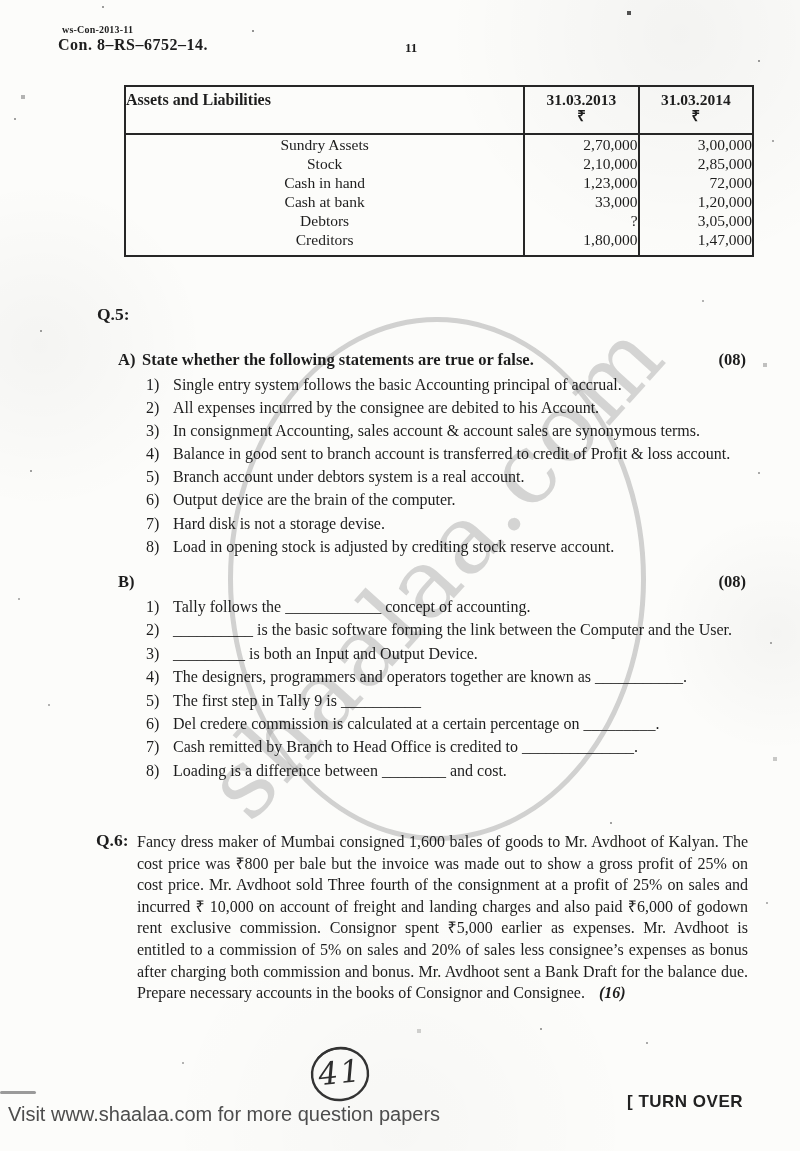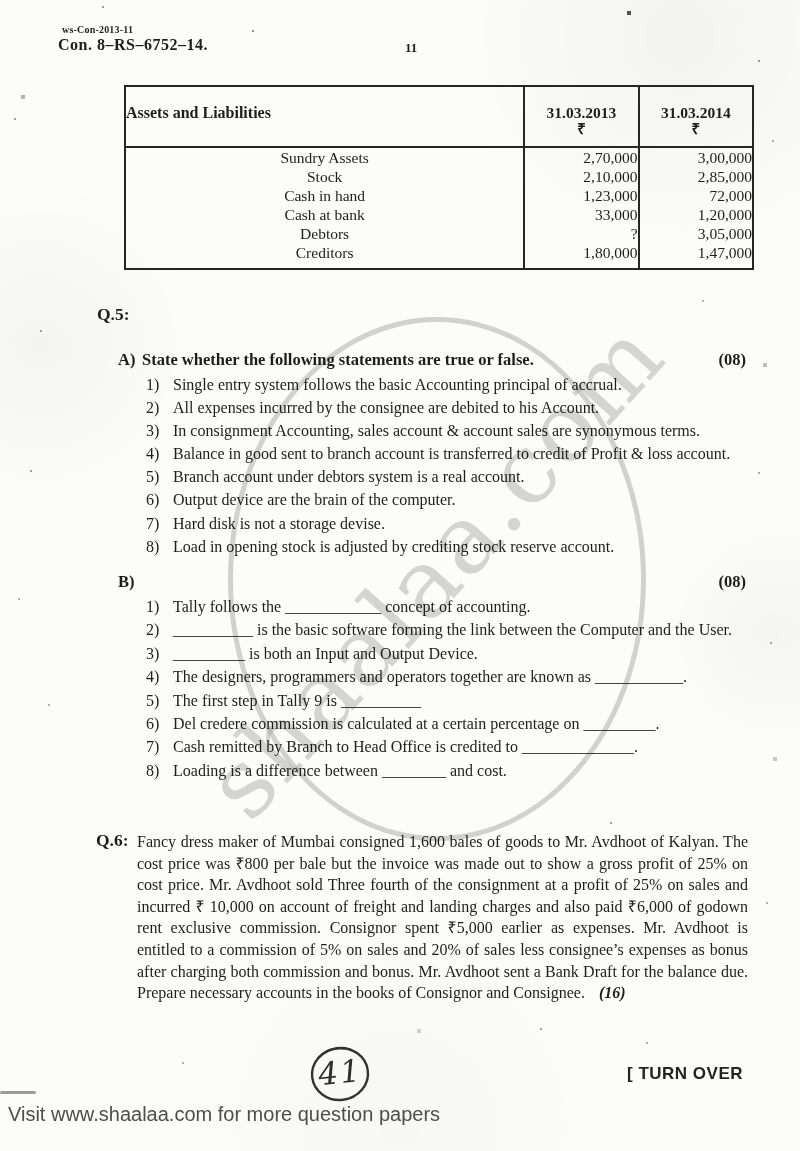--- a/index.html
+++ b/index.html
@@ -36,21 +36,21 @@
   .content{position:relative;z-index:2;}
   
   .hdr-small{position:absolute;left:62px;top:24px;font-size:10px;font-weight:bold;letter-spacing:.2px;}
   .hdr-code{position:absolute;left:58px;top:36px;font-size:16px;font-weight:bold;letter-spacing:.5px;}
   .page-num{position:absolute;left:405px;top:40px;font-size:13px;font-weight:bold;}
   
   .table-wrap{position:absolute;left:124px;top:85px;width:630px;}
   table.acct{border-collapse:collapse;width:100%;border:2px solid #262626;font-size:15.5px;}
   table.acct th, table.acct td{border-left:2px solid #262626;padding:0;}
   table.acct th:first-child, table.acct td:first-child{border-left:none;}
-  table.acct thead th{border-bottom:2.5px solid #262626;font-weight:bold;height:42px;vertical-align:top;padding-top:17px;}
+  table.acct thead th{border-bottom:2.5px solid #262626;font-weight:bold;height:42px;vertical-align:top;padding-top:4px;}
   th.col-label{text-align:left;padding-left:20px;font-size:16px;}
   th.col-date{text-align:center;width:113px;}
   th.col-date .cur{font-weight:bold;font-size:15px;line-height:15px;}
   td.lbl{padding-left:18px;height:19px;line-height:19px;text-align:center;}
   td.amt{text-align:right;padding-right:9px;height:19px;line-height:19px;}
   tbody tr:last-child td{padding-bottom:6px;}
   
   .q5-label{position:absolute;left:97px;top:304px;font-size:17.5px;font-weight:bold;}
   .section{position:absolute;left:118px;width:628px;font-size:16px;}
   .secA{top:349px;}
@@ -69,21 +69,21 @@
   .q6-lab{position:absolute;left:-41px;top:-1px;font-weight:bold;font-size:17.5px;}
   .q6-marks{position:absolute;left:462px;bottom:0;font-weight:bold;font-style:italic;}
   
   .handwritten{position:absolute;left:308px;top:1044px;width:64px;height:62px;}
   .handwritten svg{position:absolute;left:0;top:0;}
   .hw-num{
     position:absolute;left:0;top:10px;width:64px;text-align:center;
     font-family:"DejaVu Serif", serif;font-style:italic;font-size:31px;color:#2e2e2e;
     transform:rotate(-6deg);letter-spacing:2px;
   }
-  .turnover{position:absolute;left:627px;top:1064px;font-family:"Liberation Sans", sans-serif;font-weight:bold;font-size:17px;letter-spacing:.5px;color:#222;}
+  .turnover{position:absolute;left:627px;top:1092px;font-family:"Liberation Sans", sans-serif;font-weight:bold;font-size:17px;letter-spacing:.5px;color:#222;}
   .visit{position:absolute;left:8px;top:1103px;font-family:"Liberation Sans", sans-serif;font-size:20px;color:#4d4d4d;}
   .edge-dash{position:absolute;left:0;top:1091px;width:36px;height:3px;background:#9a9a9a;border-radius:2px;}
   
   .speck{position:absolute;left:0;top:0;width:2px;height:2px;background:transparent;
     box-shadow:
       628px 12px 0 1px rgba(40,40,40,.8),
       102px 6px 0 0 rgba(60,60,60,.5),
       252px 30px 0 0 rgba(60,60,60,.55),
       758px 60px 0 0 rgba(60,60,60,.5),
       22px 96px 0 1px rgba(70,70,70,.4),

